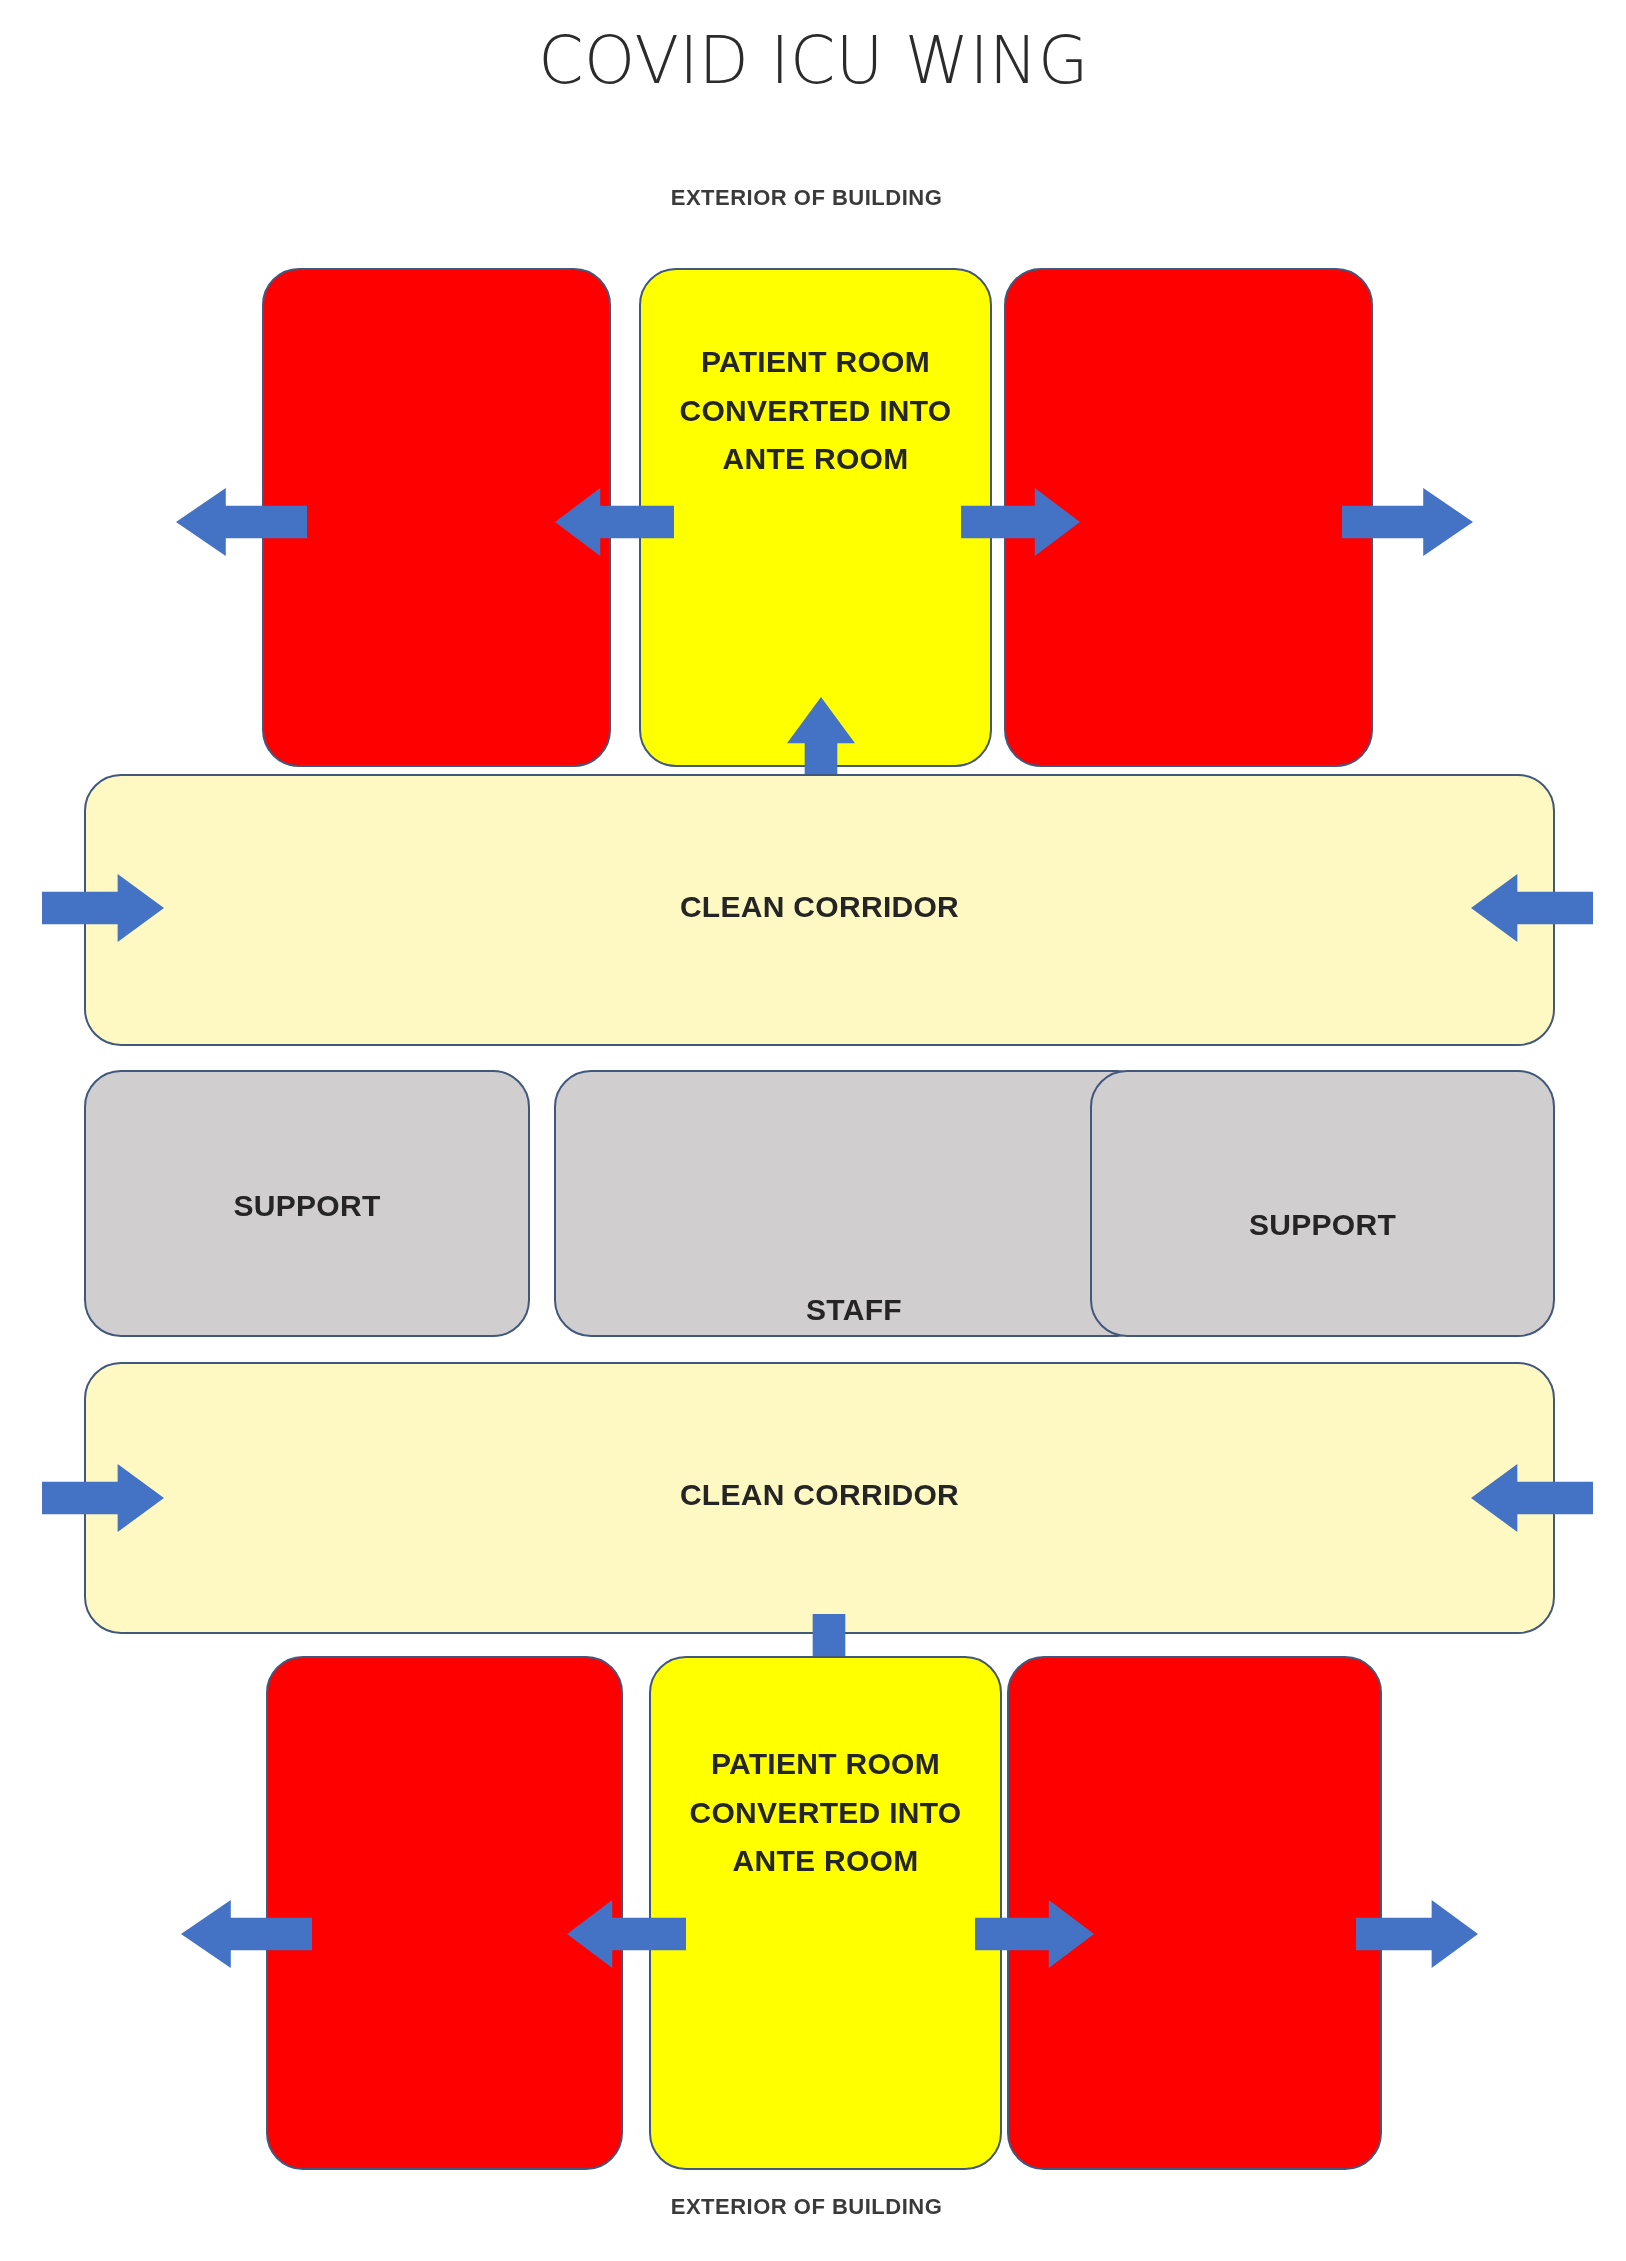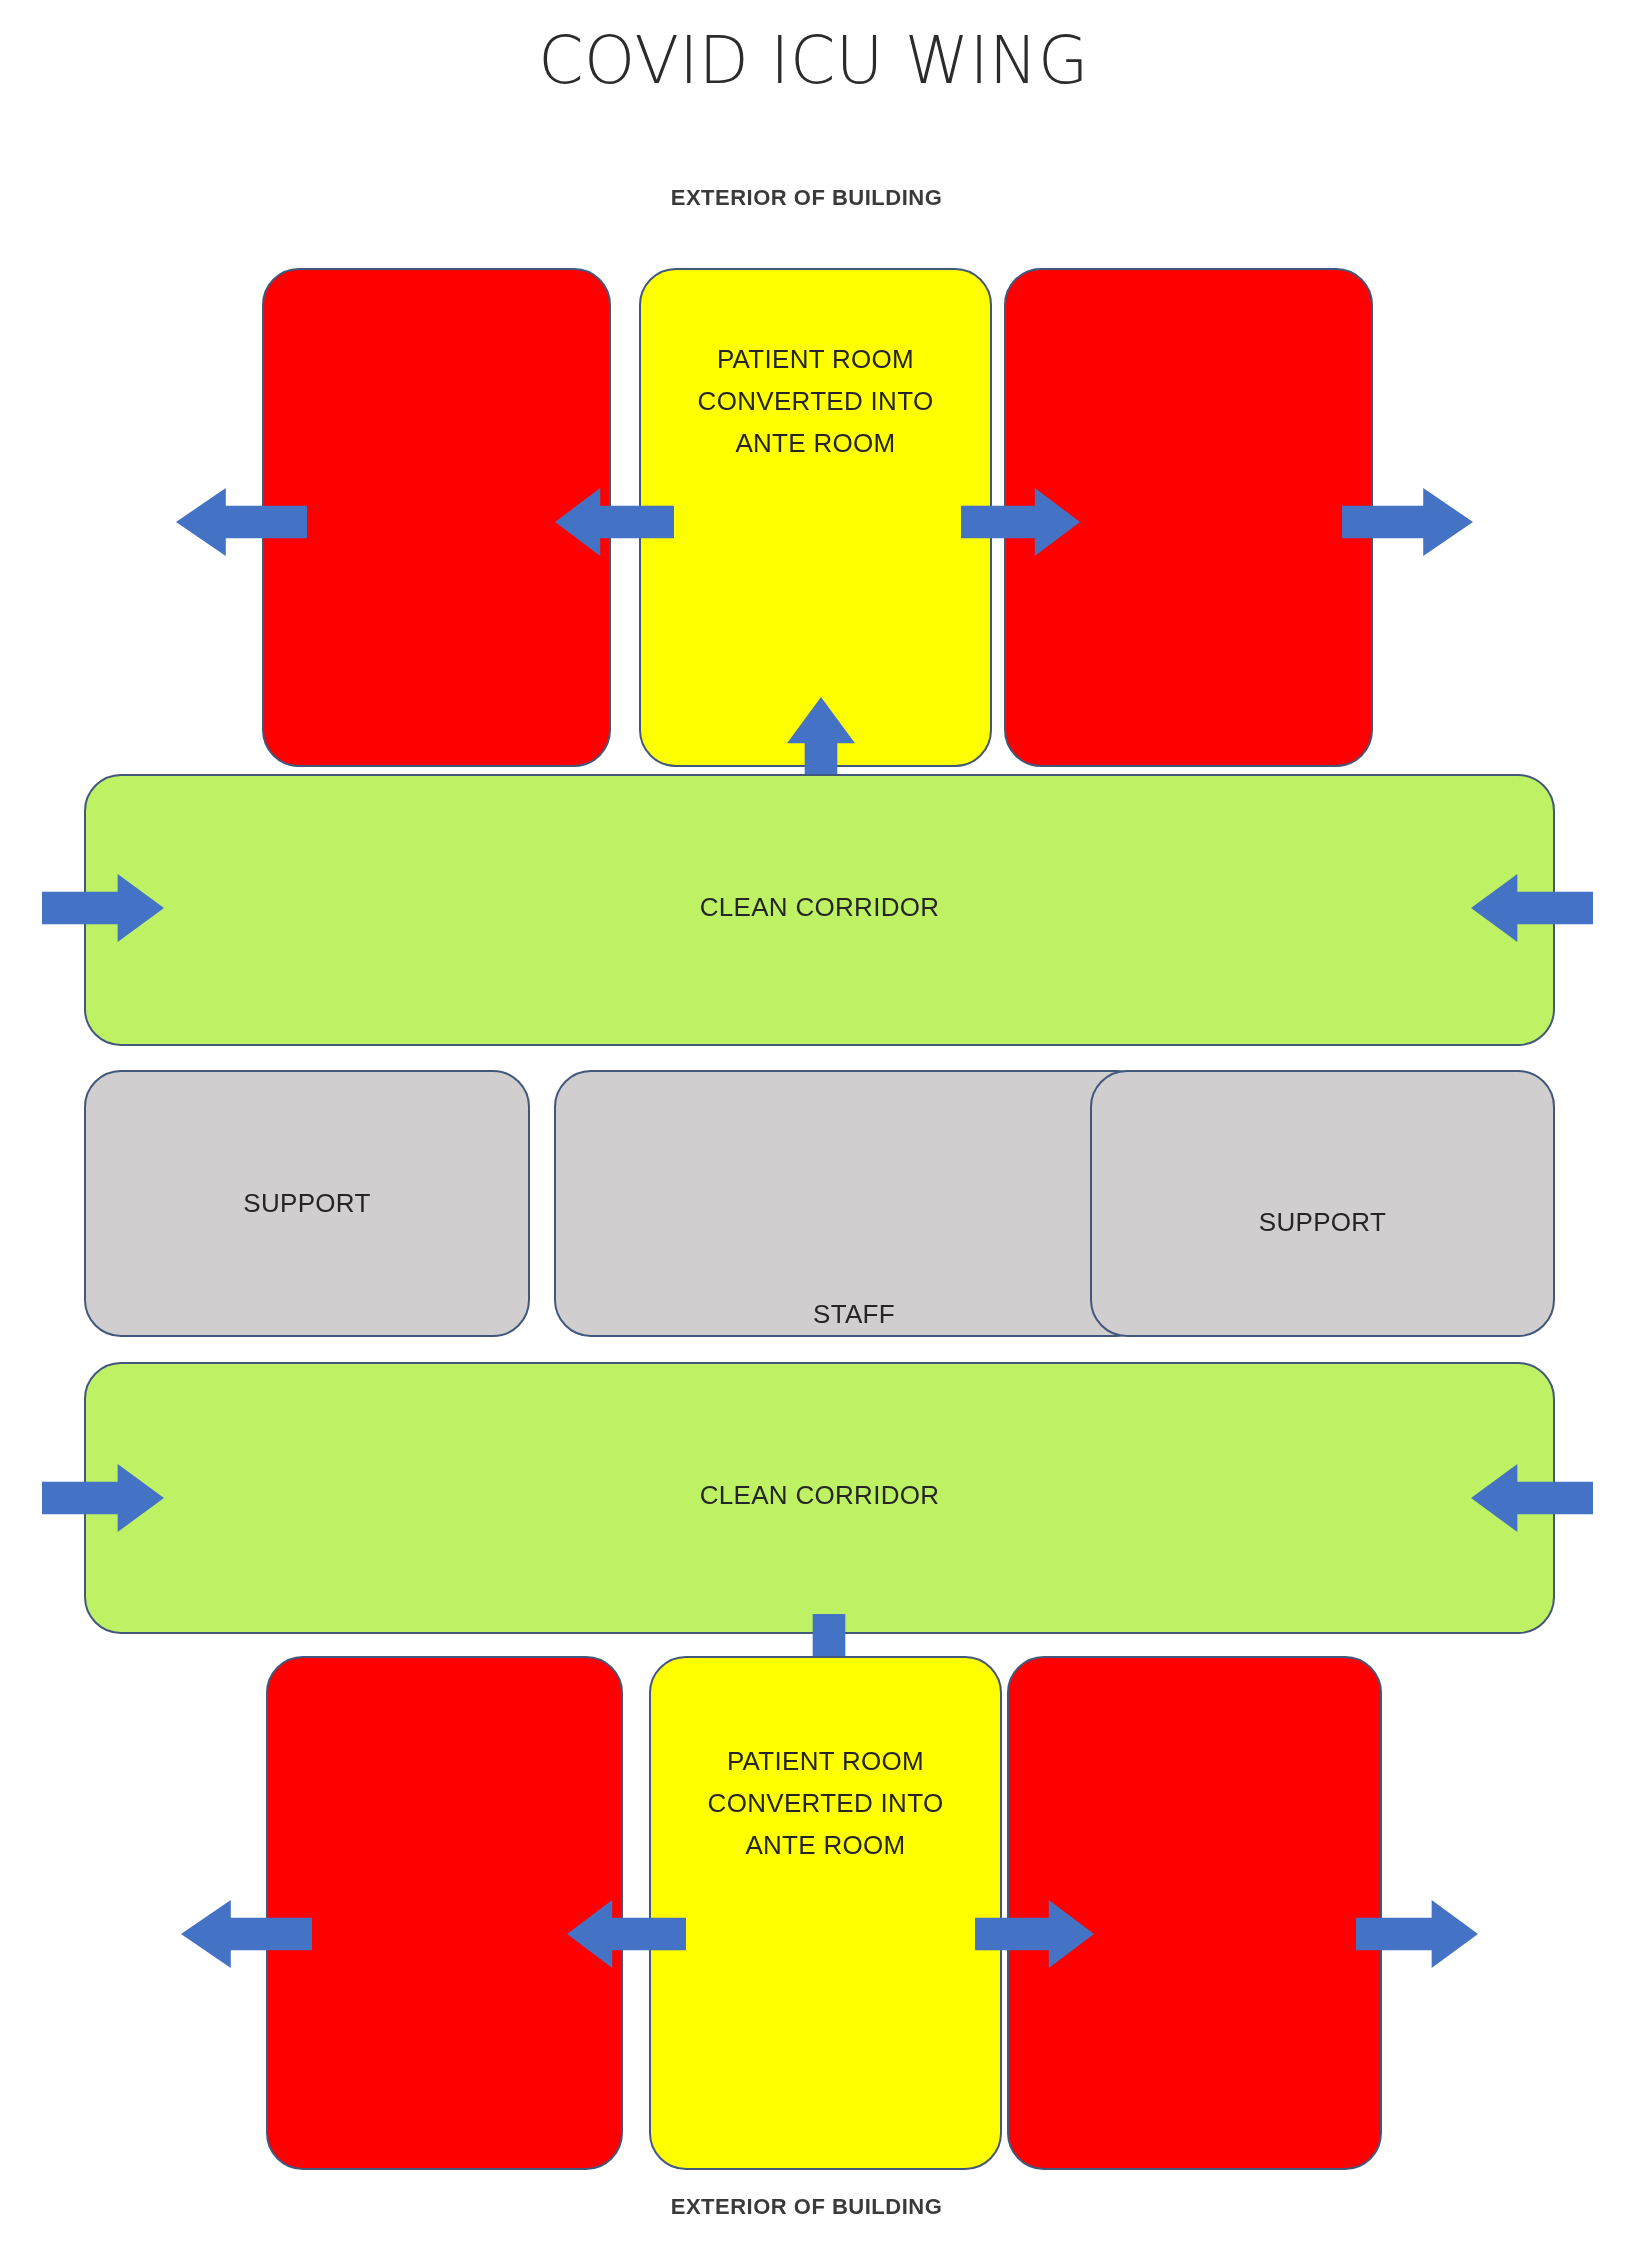--- a/index.html
+++ b/index.html
@@ -51,32 +51,32 @@
   
   .box {
     position: absolute;
     box-sizing: border-box;
     border: 2.2px solid #41577C;
     border-radius: 37px;
     display: flex;
     justify-content: center;
   }
   .box .box-label {
-    font-size: 26px;
-    font-weight: 400;
+    font-size: 30px;
+    font-weight: 700;
     letter-spacing: 0.3px;
     line-height: 1.62;
     text-align: center;
     color: #252525;
     white-space: pre-line;
   }
 
   .red    { background: #FF0000; }
   .yellow { background: #FFFF00; }
-  .green  { background: #bef264; }
+  .green  { background: #fef9c3; }
   .gray   { background: #D0CECE; }
 
   
   .arrow {
     position: absolute;
     background: #4472C4;
     
     filter: drop-shadow(0 0 0.8px #2F528F) drop-shadow(0 0 0.8px #2F528F);
   }
   .arrow.left {

